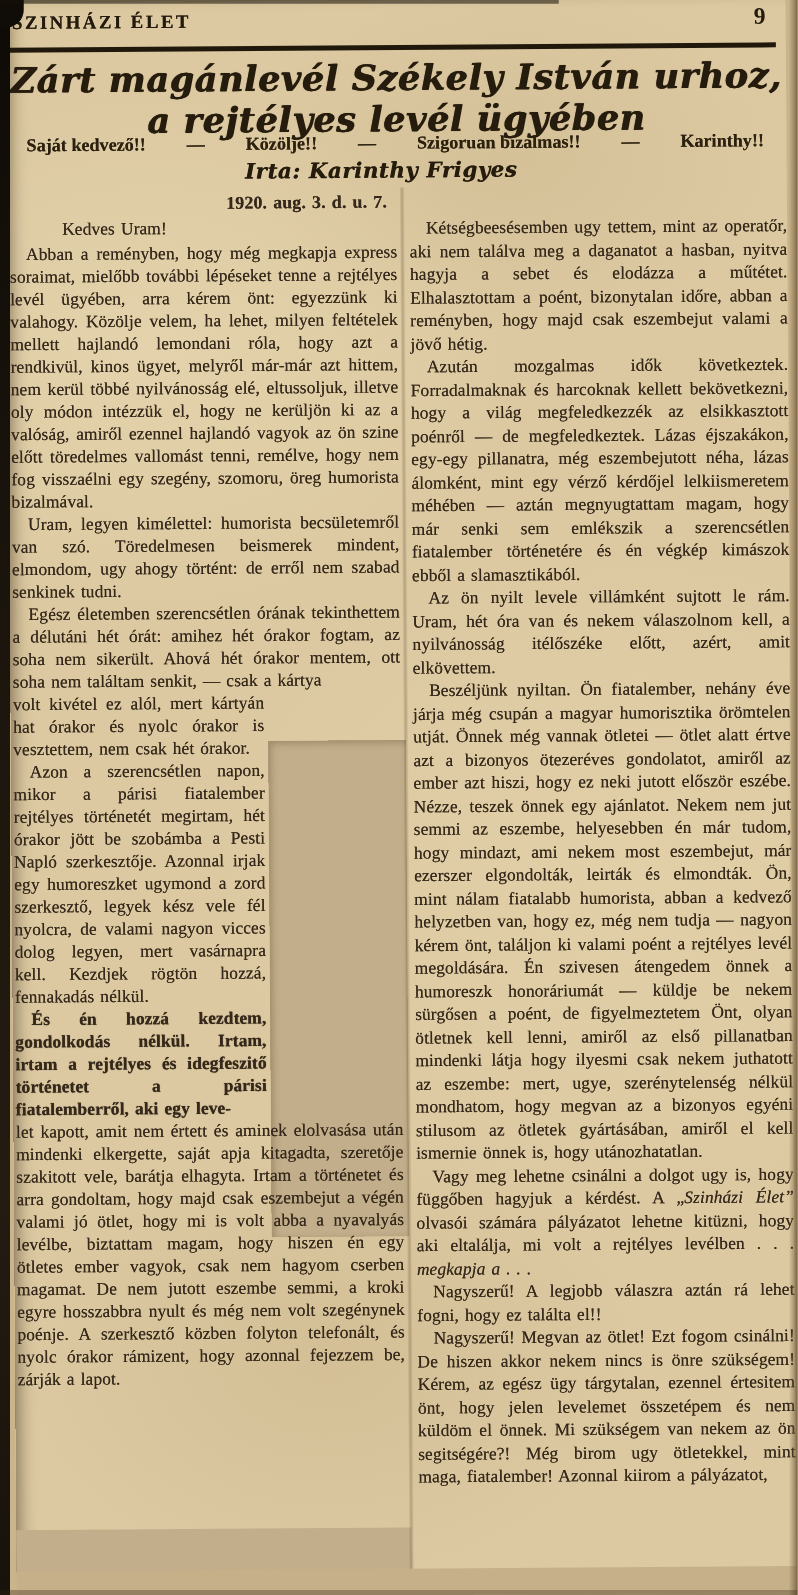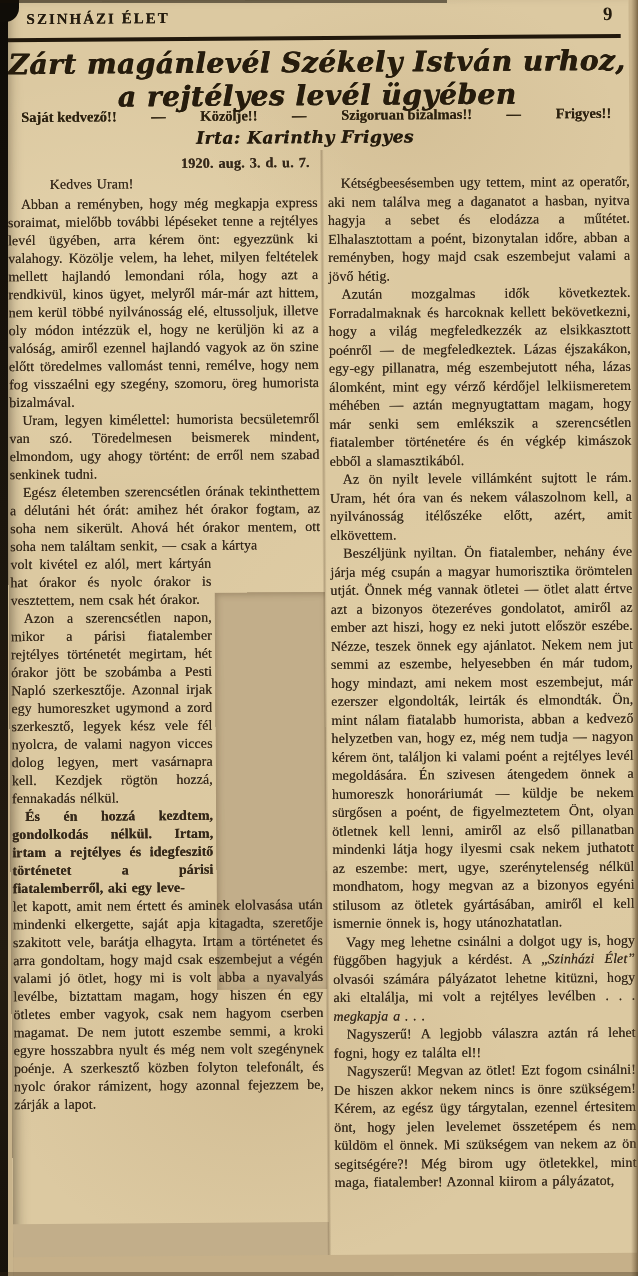--- a/index.html
+++ b/index.html
@@ -34,21 +34,21 @@
   
   .gap{position:absolute;background:#c2ae8a;}
   .gap-photo{left:206px;top:592px;width:110px;height:397px;
     box-shadow:inset 2px 2px 6px rgba(90,70,42,.35);}
   .gap-bottom-left{left:0;top:1222px;width:316px;height:54px;}
   .gap-bottom{left:0;top:1255px;width:624px;height:21px;background:#c6b089;}
   .col-seam{position:absolute;left:314px;top:150px;width:4px;height:1105px;
     background:linear-gradient(90deg,rgba(70,50,28,0),rgba(70,50,28,.26),rgba(70,50,28,.04));}
 
   
-  .masthead{position:absolute;left:22px;top:9px;font-weight:bold;font-size:15px;
+  .masthead{position:absolute;left:5px;top:9px;font-weight:bold;font-size:15px;
     letter-spacing:2px;color:#241b0e;text-shadow:0 0 .5px rgba(36,27,14,.9);}
   .page-number{position:absolute;right:16px;top:5px;font-weight:bold;font-size:19px;color:#241b0e;}
   .header-rule{position:absolute;left:0;top:36px;width:616px;height:4px;background:#21180c;}
 
   
   .title{position:absolute;left:0;top:46px;width:100%;text-align:center;
     font-family:"DejaVu Serif","Liberation Serif",serif;
     font-weight:bold;font-style:italic;font-size:28px;line-height:33px;
     color:#261c0d;letter-spacing:.5px;text-shadow:.6px 0 0 #261c0d,0 0 .6px rgba(38,28,13,.7);}
   .subhead{position:absolute;left:16px;right:18px;top:107px;display:flex;
@@ -95,21 +95,21 @@
       <div>a rejtélyes levél ügyében</div>
     </div>
 
     <div class="subhead">
       <span>Saját kedvező!!</span>
       <span>—</span>
       <span>Közölje!!</span>
       <span>—</span>
       <span>Szigoruan bizalmas!!</span>
       <span>—</span>
-      <span>Frigyes!!</span>
+      <span>Karinthy!!</span>
     </div>
 
     <div class="byline">Irta: Karinthy Frigyes</div>
 
     <div class="col col-left">
       <p class="dateline">1920. aug. 3. d. u. 7.</p>
       <p class="salutation">Kedves Uram!</p>
       <p class="para">Abban a reményben, hogy még megkapja express soraimat, mielőbb további lépéseket tenne a rejtélyes levél ügyében, arra kérem önt: egyezzünk ki valahogy. Közölje velem, ha lehet, milyen feltételek mellett hajlandó lemondani róla, hogy azt a rendkivül, kinos ügyet, melyről már-már azt hittem, nem kerül többé nyilvánosság elé, eltussoljuk, illetve oly módon intézzük el, hogy ne kerüljön ki az a valóság, amiről ezennel hajlandó vagyok az ön szine előtt töredelmes vallomást tenni, remélve, hogy nem fog visszaélni egy szegény, szomoru, öreg humorista bizalmával.</p>
       <p class="para">Uram, legyen kimélettel: humorista becsületemről van szó. Töredelmesen beismerek mindent, elmondom, ugy ahogy történt: de erről nem szabad senkinek tudni.</p>
       <p class="para">Egész életemben szerencsétlen órának tekinthettem a délutáni hét órát: amihez hét órakor fogtam, az soha nem sikerült. Ahová hét órakor mentem, ott soha nem találtam senkit, — csak a kártya</p>

